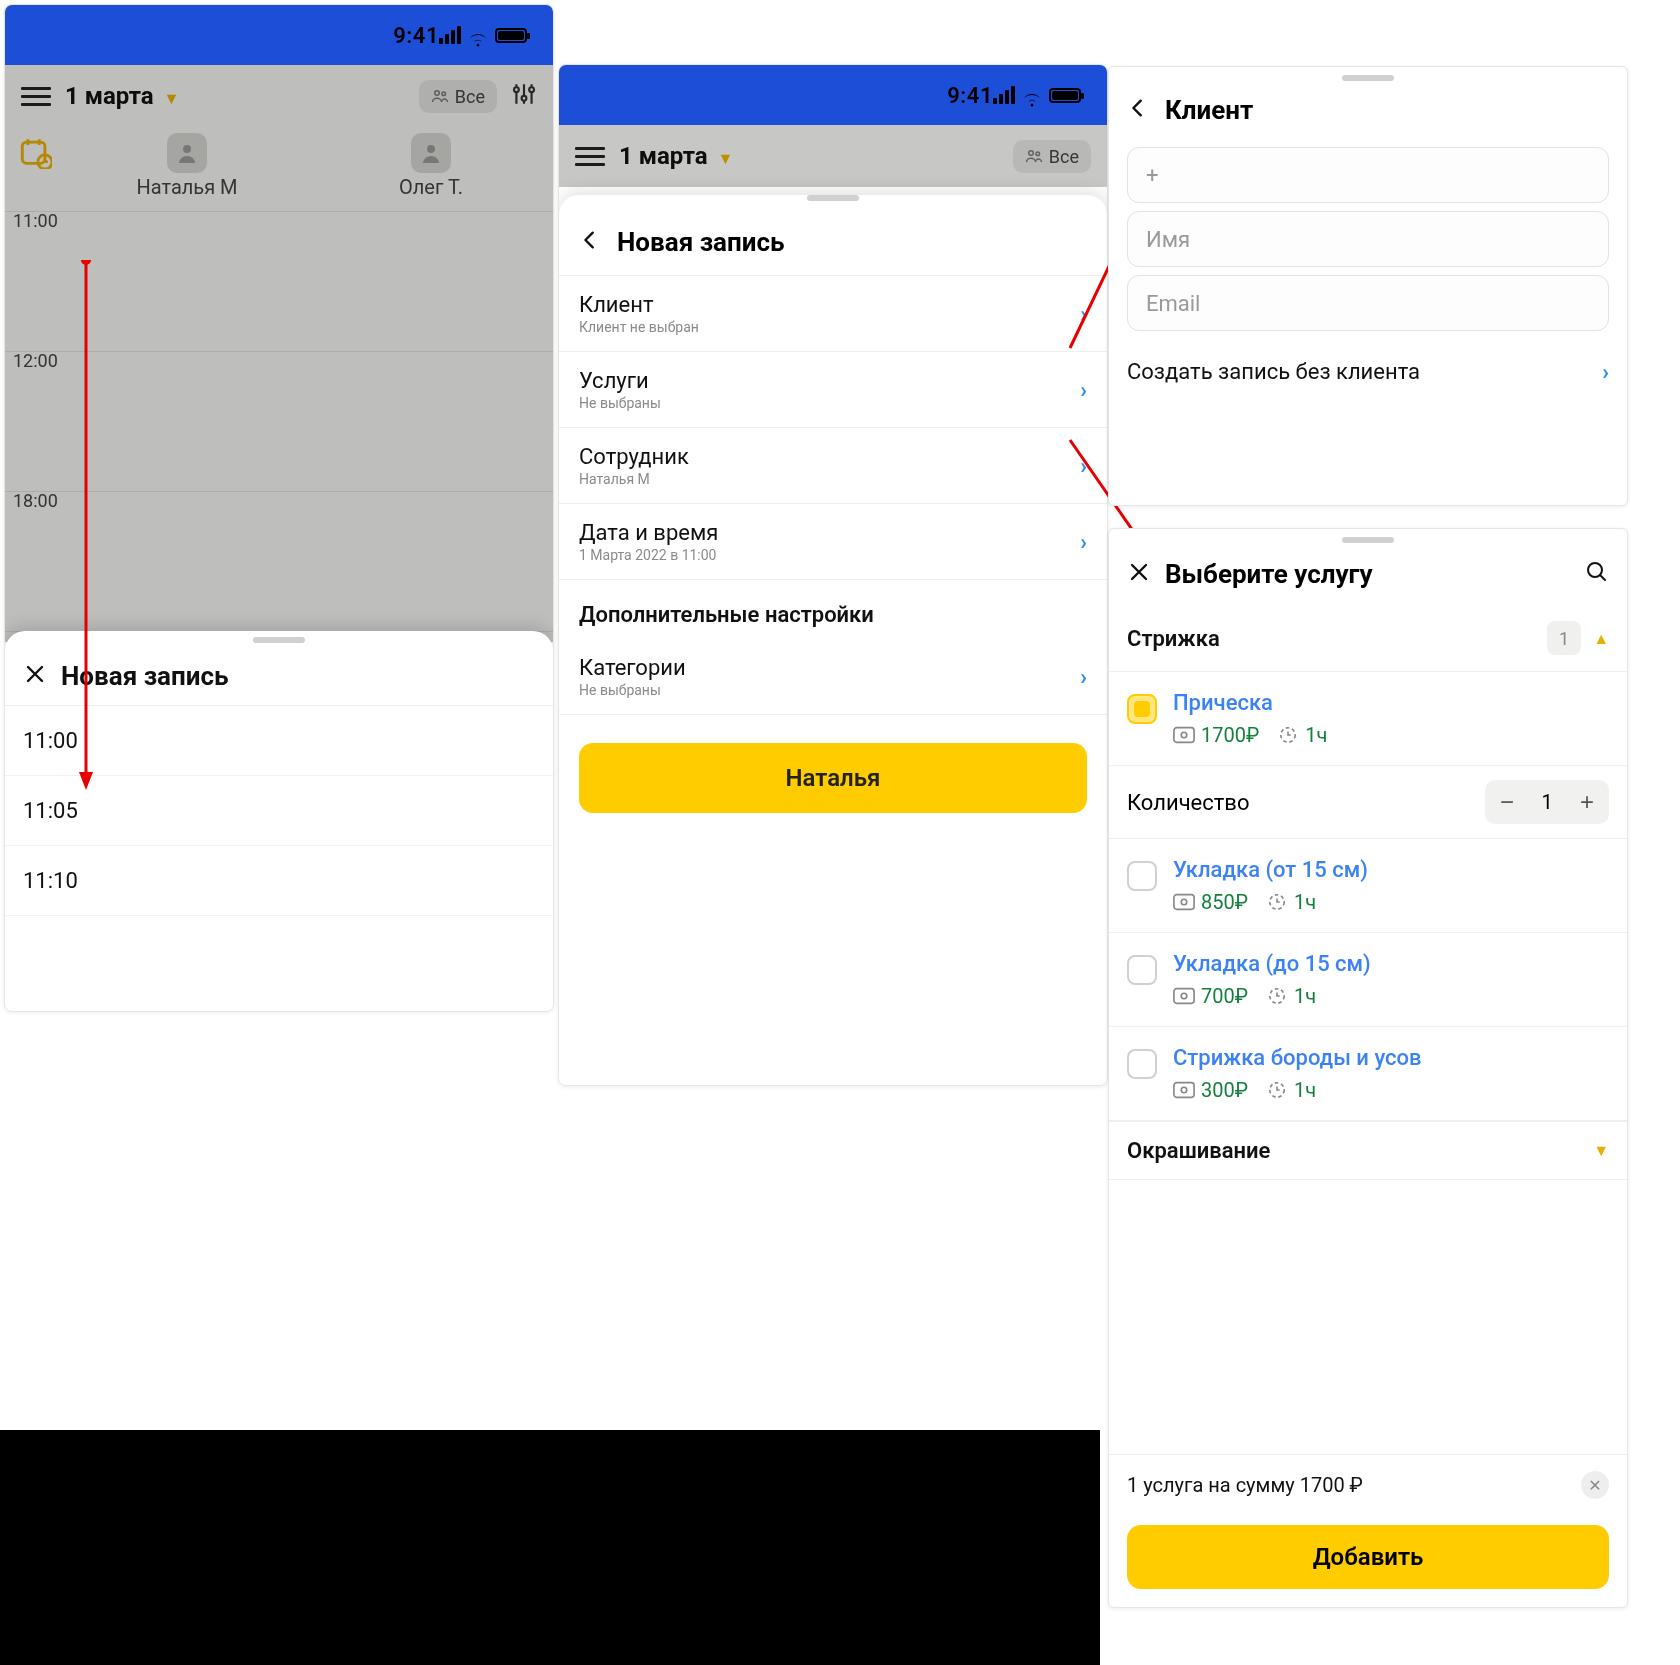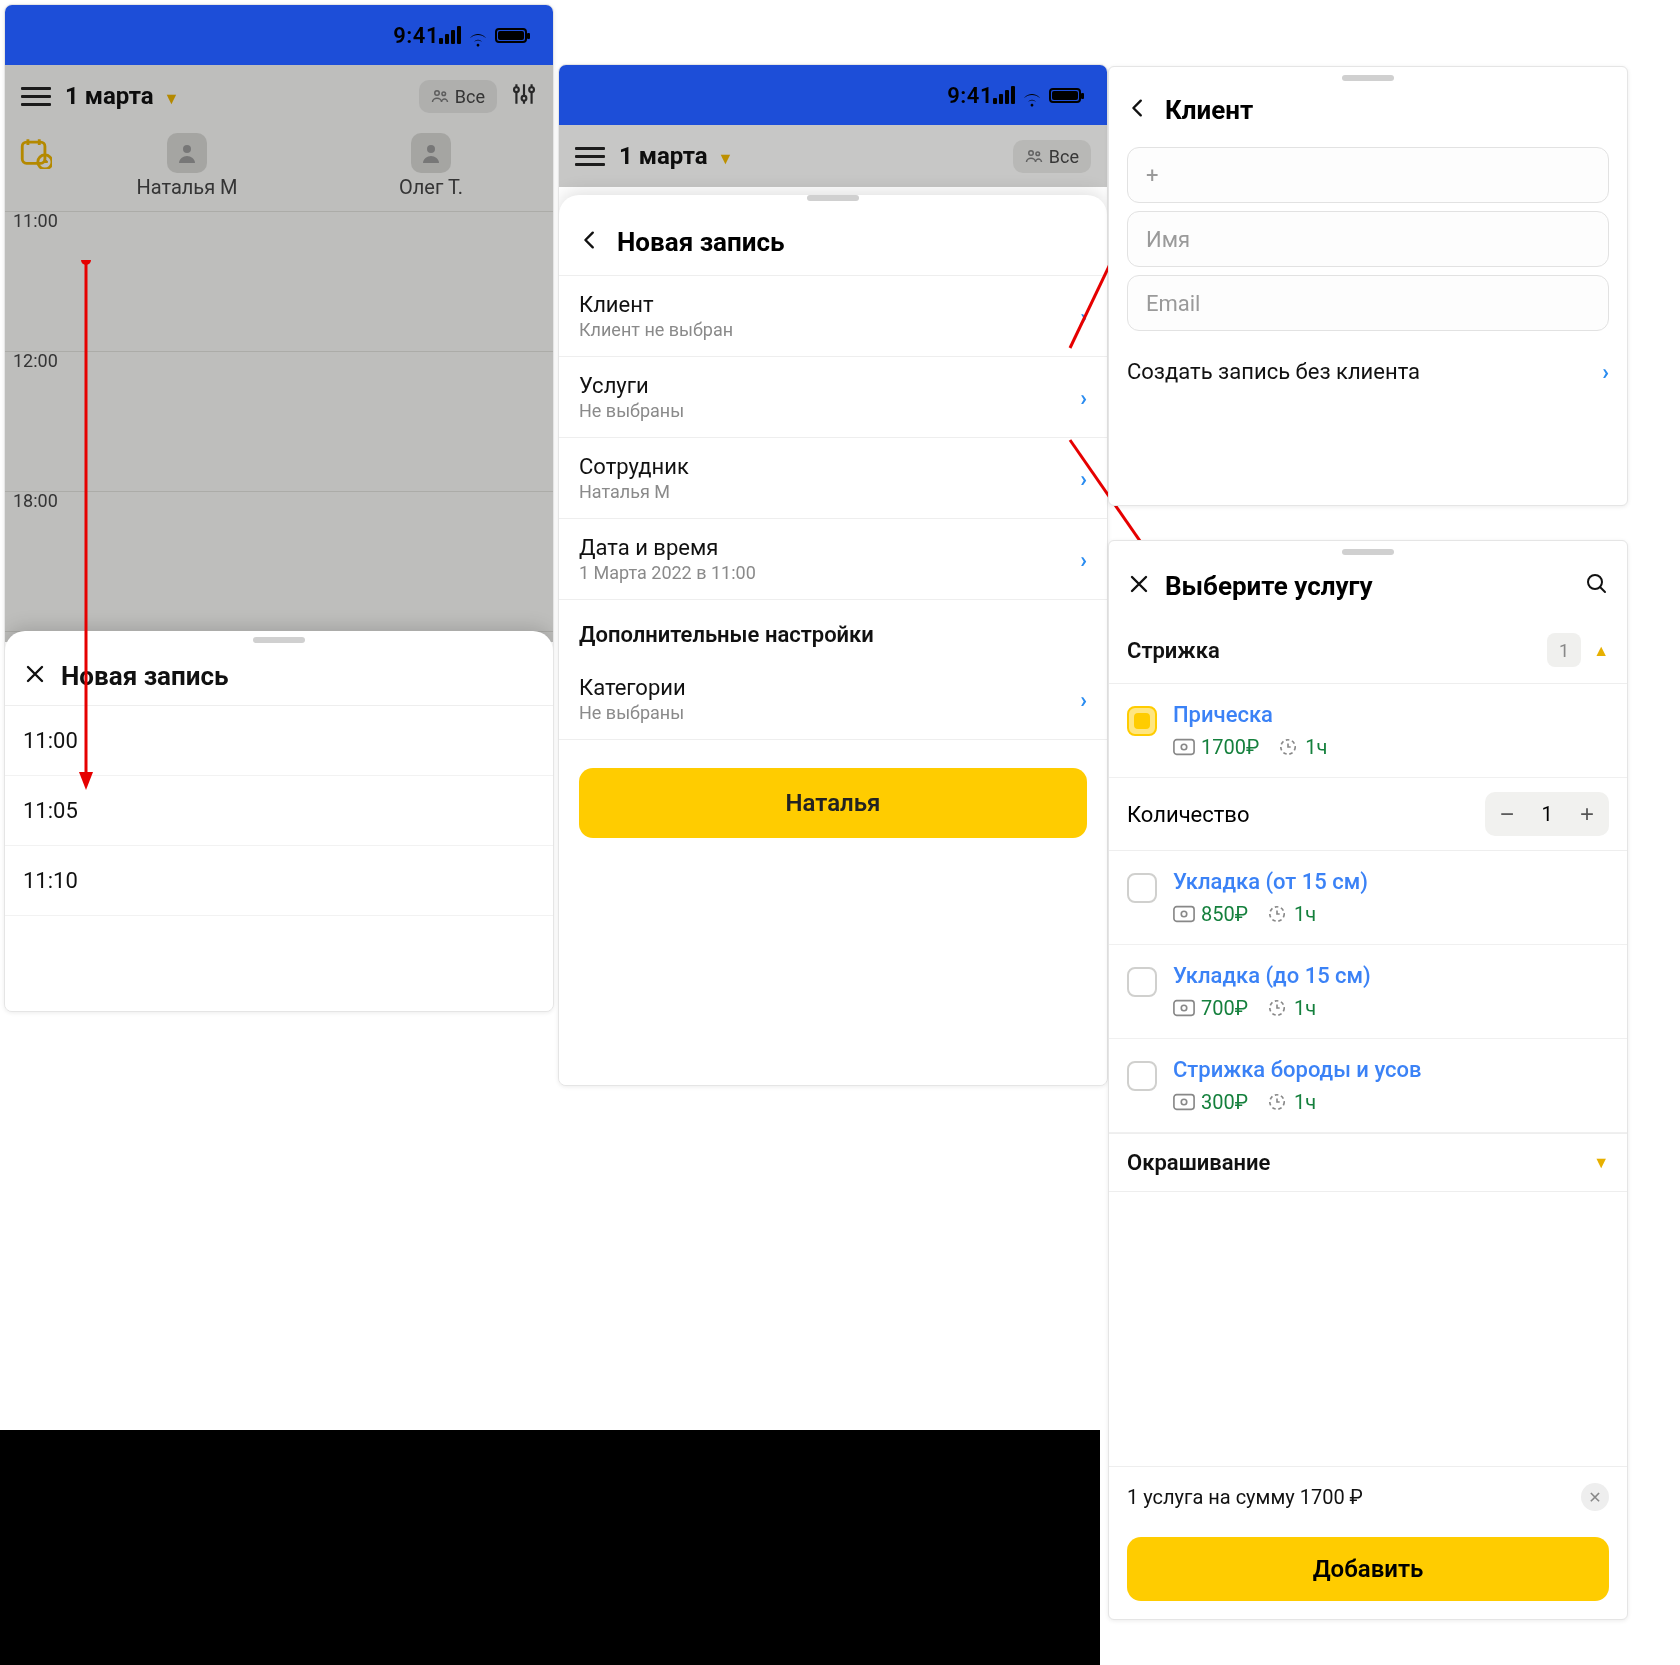--- a/index.html
+++ b/index.html
@@ -104,21 +104,21 @@
     box-shadow: 0 -4px 18px rgba(0,0,0,.12);
   }
   .sheet2-header { display:flex; align-items:center; gap:16px; padding:18px 20px; border-bottom:1px solid #eee; }
   .sheet2-header .title { font-weight:700; font-size:26px; }
   .field-row {
     padding:16px 20px; border-bottom:1px solid #eee;
     display:flex; align-items:center; justify-content:space-between;
     gap:12px;
   }
   .field-col .label { font-size:22px; color:#111; }
-  .field-col .sub { font-size:18px; color:#8a8a8a; margin-top:2px; }
+  .field-col .sub { font-size:14px; color:#8a8a8a; margin-top:2px; }
   .chev-blue { color:#2a8cf0; font-size:22px; font-weight:700; }
   .section-title { padding:22px 20px 12px; font-size:22px; color:#111; font-weight:600; }
   .primary-btn {
     margin:28px 20px; height:70px; border-radius:14px; background:#ffcc00;
     display:flex; align-items:center; justify-content:center;
     font-size:24px; font-weight:600; color:#222; cursor:pointer;
   }
 
   
   .panel3 {
@@ -134,21 +134,21 @@
     display:flex; align-items:center; padding:0 18px; font-size:22px; color:#9a9a9a;
     background:#fdfdfd;
   }
   .link-row {
     display:flex; align-items:flex-start; justify-content:space-between;
     padding:20px 18px 0; font-size:22px; color:#111;
   }
 
   
   .panel4 {
-    position:absolute; left:1108px; top:540px; width:520px; height:1080px;
+    position:absolute; left:1108px; top:528px; width:520px; height:1080px;
     background:#fff; border:1px solid #e5e5e5; border-radius:6px;
     box-shadow:0 1px 4px rgba(0,0,0,.08);
     display:flex; flex-direction:column;
   }
   .panel4-header {
     display:flex; align-items:center; gap:14px; padding:16px 18px;
   }
   .panel4-header .title { font-weight:700; font-size:26px; flex:1; }
   .search-icon svg { width:24px; height:24px; }
   .cat-row {

